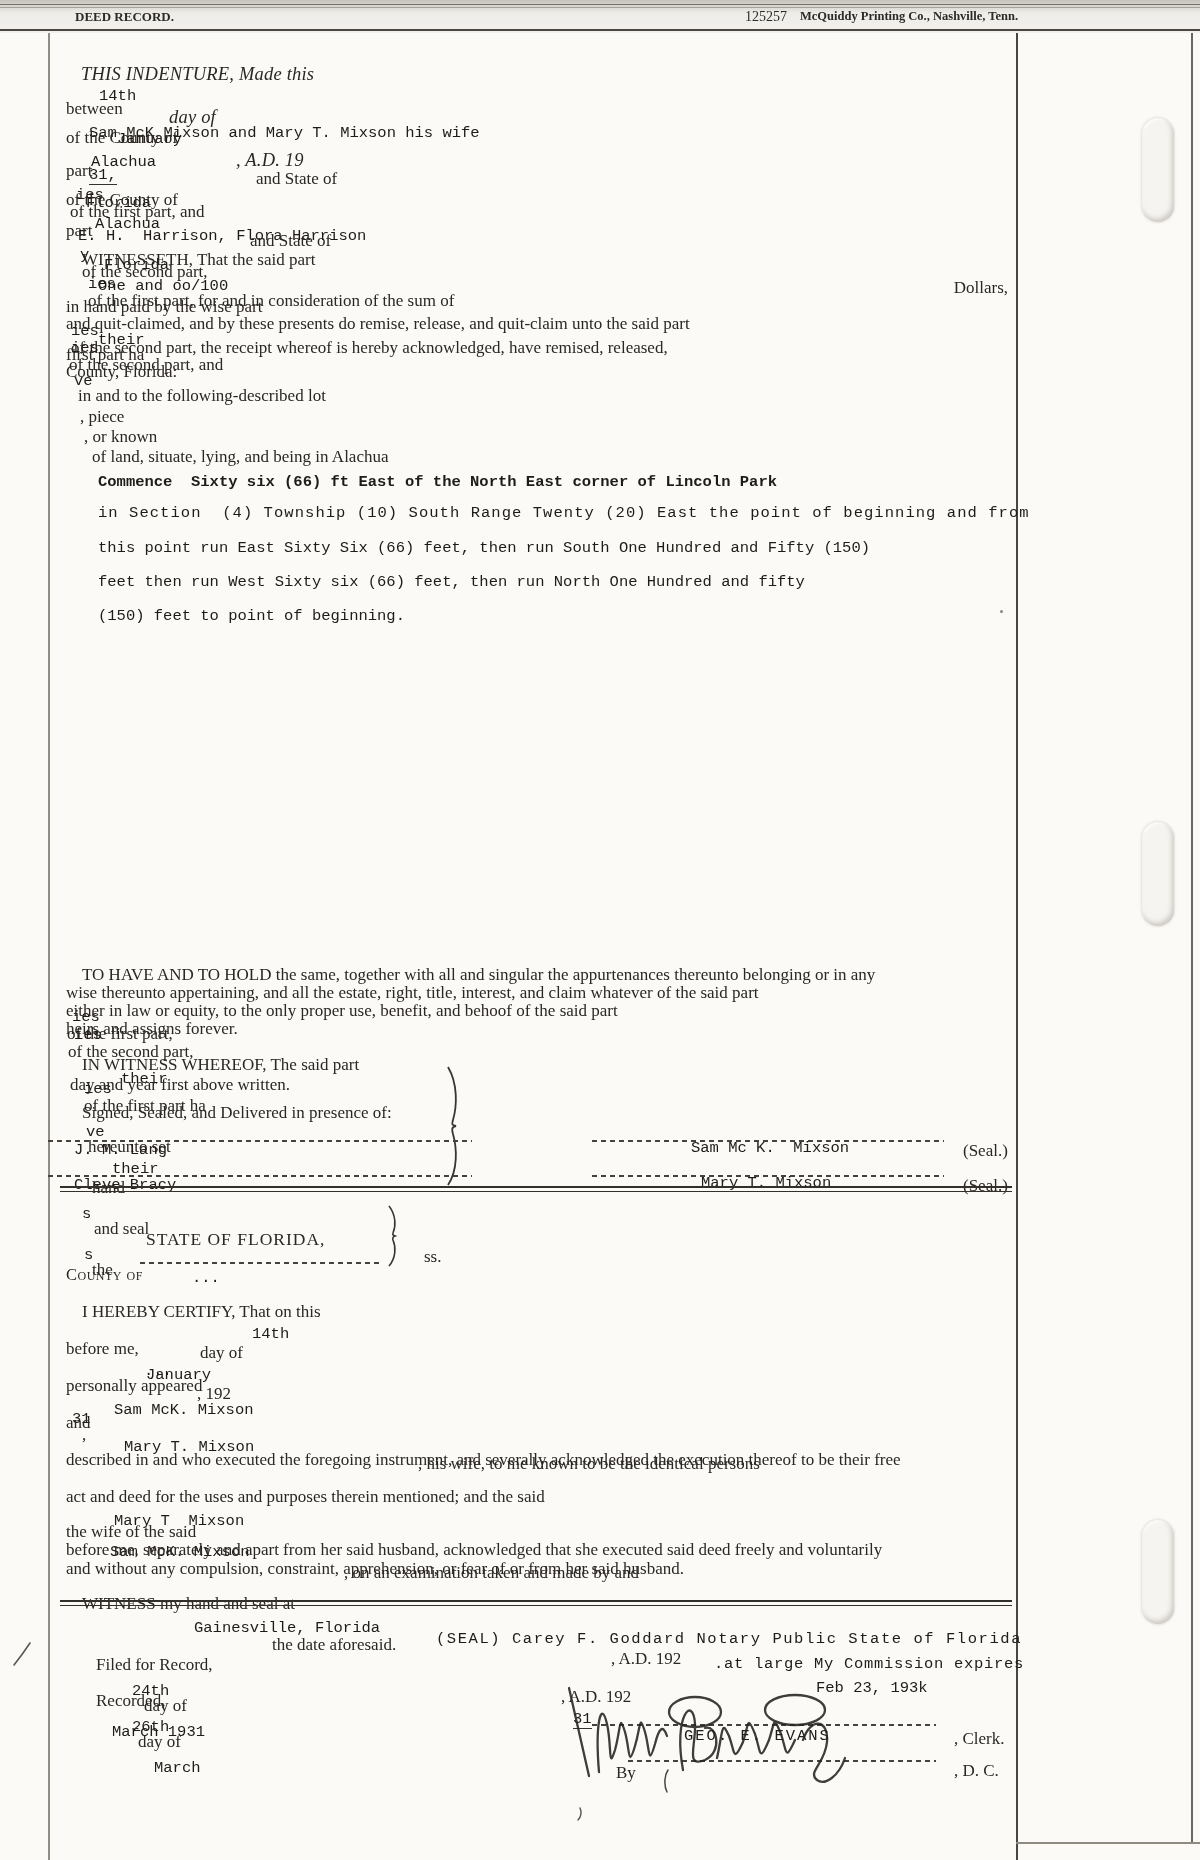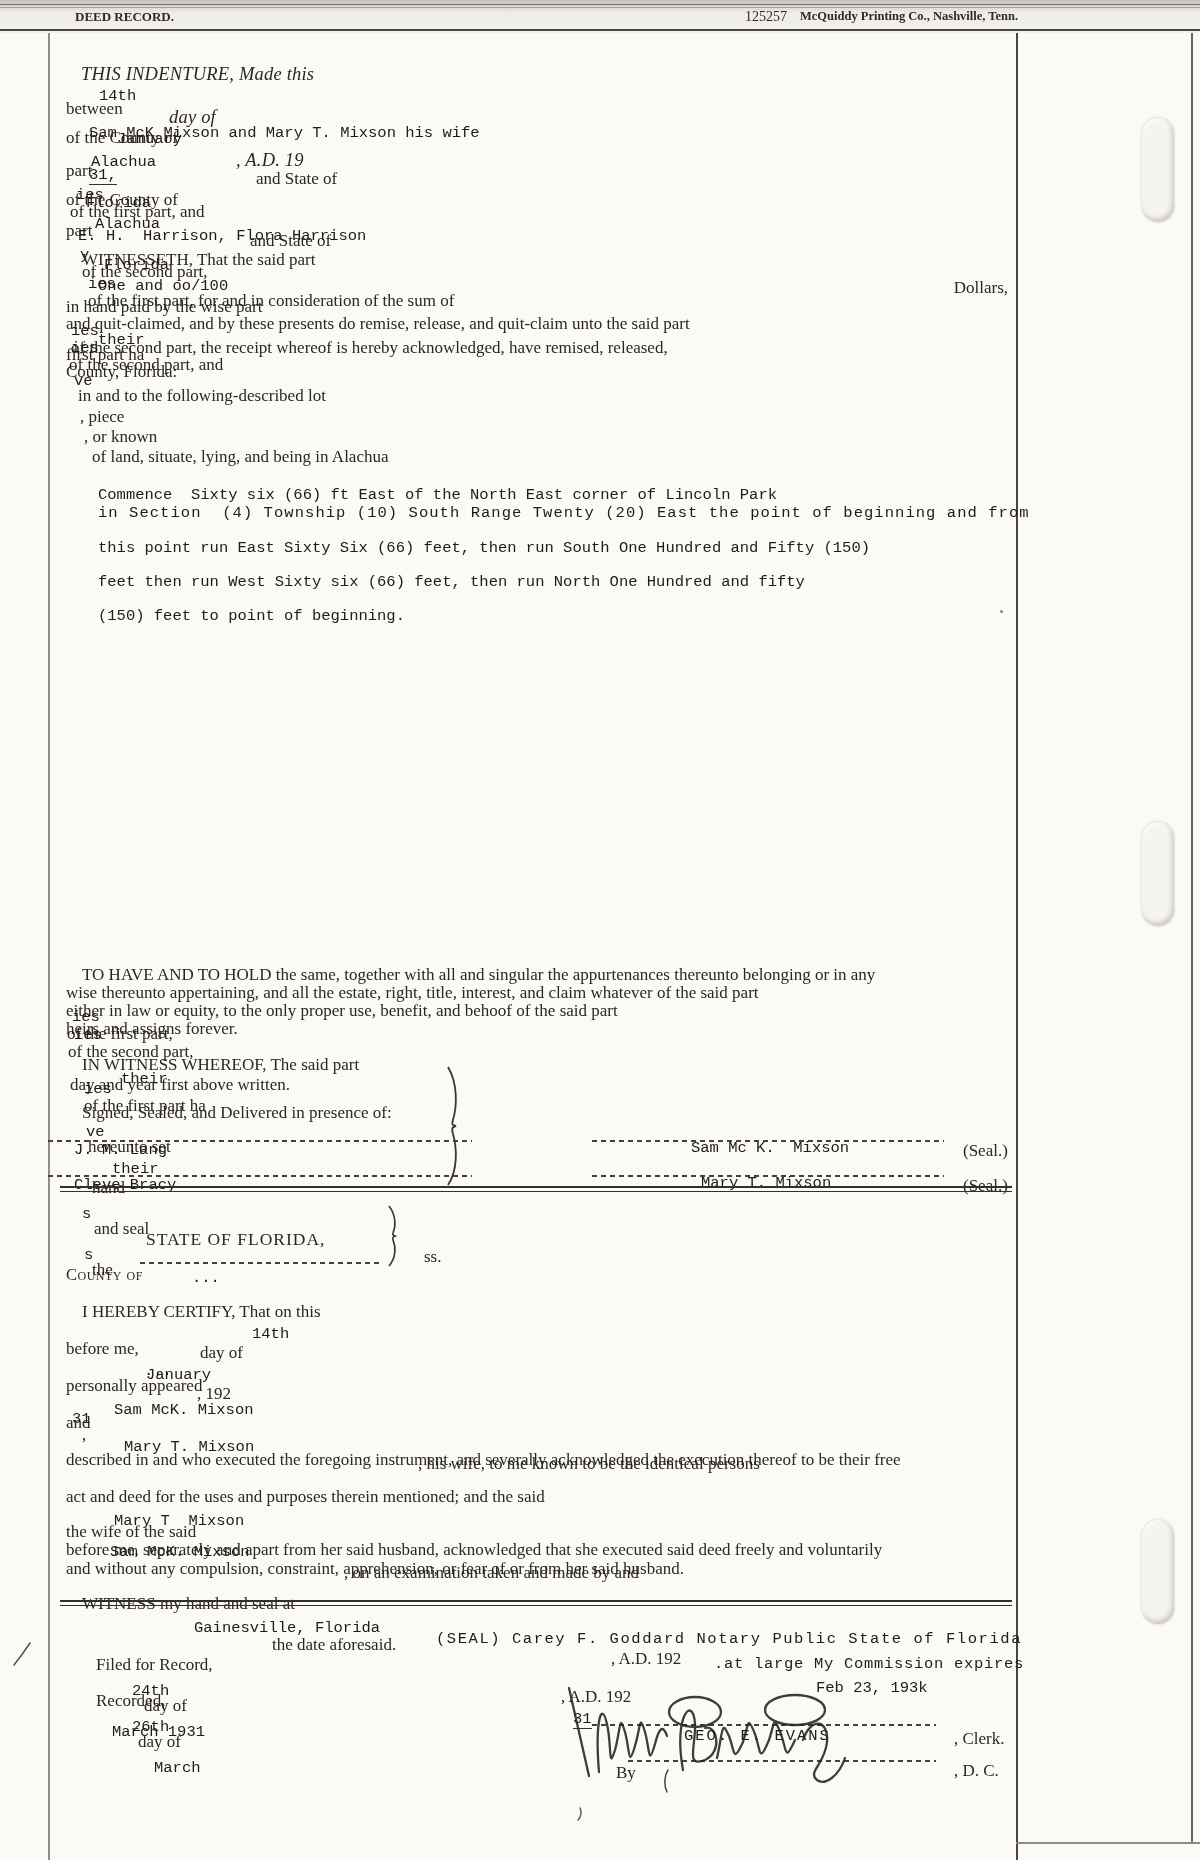--- a/index.html
+++ b/index.html
@@ -118,21 +118,21 @@
     <span class="m low" style="margin-left:8px;">ve</span>
     <span class="s" style="margin-left:12px;margin-top:26px;">in and to the following-described lot</span>
     <span class="s" style="margin-left:14px;">, piece</span>
     <span class="s" style="margin-left:18px;">, or known</span>
     <span class="s" style="margin-left:26px;margin-top:28px;">of land, situate, lying, and being in Alachua</span>
   </div>
   <div class="ln" style="left:50px;top:343px;">
     <span class="s">County, Florida:</span>
   </div>
 
-  <div class="ln" style="left:82px;top:465px;">
+  <div class="ln" style="left:82px;top:452px;font-weight:bold;">
     <span class="m">Commence  Sixty six (66) ft East of the North East corner of Lincoln Park</span>
   </div>
   <div class="ln" style="left:82px;top:483px;">
     <span class="m wide">in Section  (4) Township (10) South Range Twenty (20) East the point of beginning and from</span>
   </div>
   <div class="ln" style="left:82px;top:518px;">
     <span class="m">this point run East Sixty Six (66) feet, then run South One Hundred and Fifty (150)</span>
   </div>
   <div class="ln" style="left:82px;top:552px;">
     <span class="m">feet then run West Sixty six (66) feet, then run North One Hundred and fifty</span>

